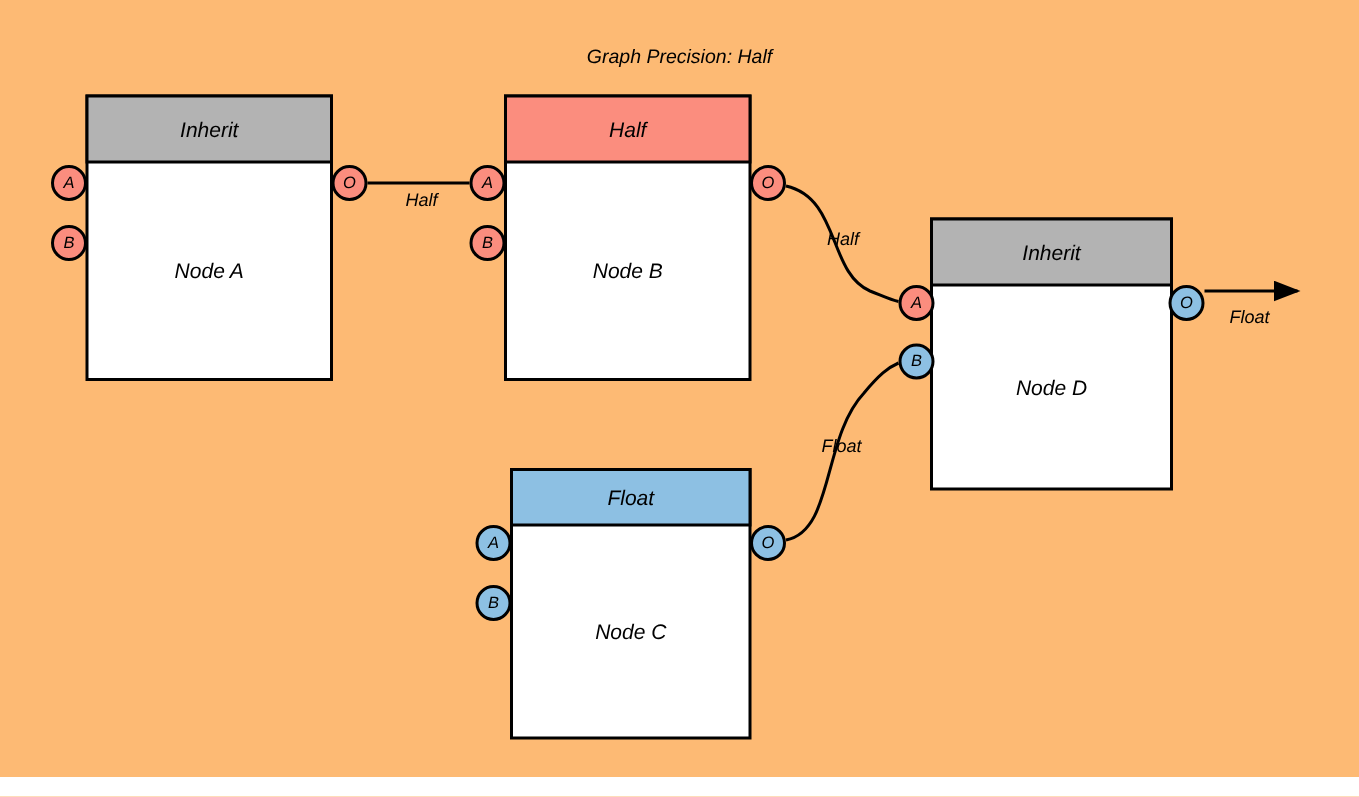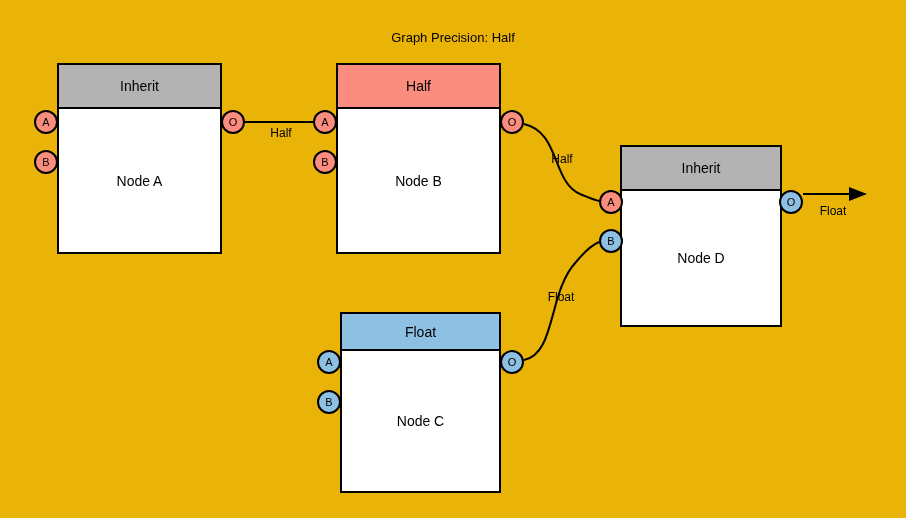--- a/index.html
+++ b/index.html
@@ -4,23 +4,24 @@
 <style>
   html, body {
     margin: 0;
     padding: 0;
     background: #ffffff;
   }
   #canvas {
     position: relative;
     width: 906px;
     height: 518px;
-    background: #eab308;
+    background: #fdba74;
     font-family: "Liberation Sans", sans-serif;
     overflow: hidden;
+    font-style: italic;
   }
   svg.graph {
     position: absolute;
     left: 0;
     top: 0;
     width: 906px;
     height: 531px;
   }
   .graph-title {
     font-family: "Liberation Sans", sans-serif;

